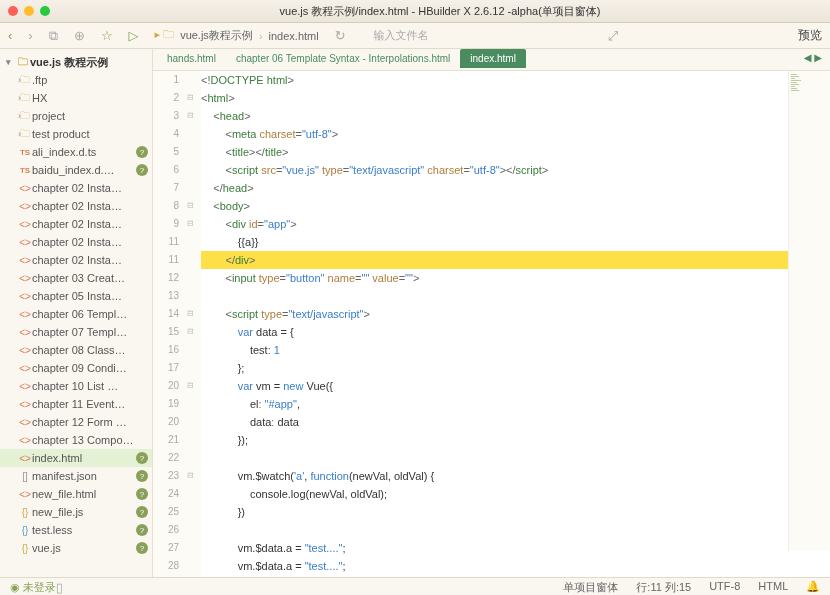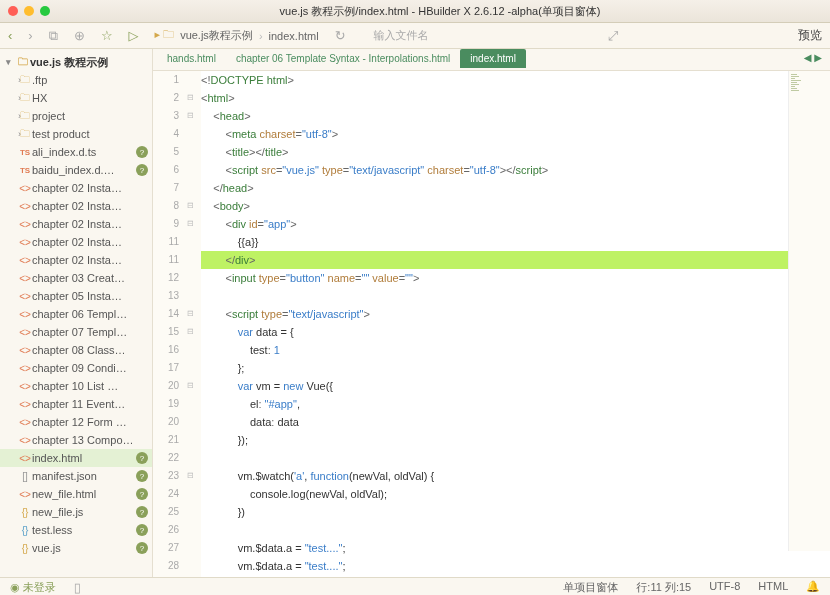--- a/index.html
+++ b/index.html
@@ -36,24 +36,24 @@
 .tabs{height:22px;display:flex;align-items:flex-start;background:#faf7f0;border-bottom:1px solid #e5dfd0;font-size:10px;padding-left:4px;overflow:hidden}
 .tab{padding:4px 10px;color:#4a8c5f;cursor:pointer;white-space:nowrap}
 .tab.active{background:#4a8c5f;color:#fff;border-radius:2px 2px 0 0}
 .tabscroll{margin-left:auto;padding:0 4px;color:#4a8c5f}
 .code{flex:1;display:flex;background:#fff;overflow:hidden;font-family:Monaco,Menlo,Consolas,monospace;font-size:11px}
 .gutter{width:34px;text-align:right;padding-right:8px;color:#aaa;background:#fdfbf5;user-select:none}
 .fold{width:14px;color:#bbb;font-size:8px;background:#fdfbf5}
 .lines{flex:1;position:relative}
 .line{height:18px;line-height:18px;white-space:pre}
 .gutter .line{font-size:10px}
-.hl{background:#bef264}
+.hl{background:#fde047}
 .t-punc{color:#666}.t-tag{color:#3a7d3a}.t-attr{color:#b07c3a}.t-str{color:#3a7dc8}.t-kw{color:#3a7dc8}.t-num{color:#3a7dc8}.t-fn{color:#3a7dc8}
 .minimap{position:absolute;right:0;top:22px;width:42px;height:480px;background:#fdfbf5;border-left:1px solid #eee;font-size:2px;line-height:2px;color:#8aa05a;padding:2px;overflow:hidden}
-.status{height:19px;background:#faf7f0;border-top:1px solid #e0dac8;display:flex;align-items:center;padding:0 10px;font-size:11px;color:#666;gap:18px}
+.status{height:19px;background:#faf7f0;border-top:1px solid #e0dac8;display:flex;align-items:center;padding:0 10px;font-size:11px;color:#666;}
 .status .login{color:#8aa05a}
 .status .right{margin-left:auto;display:flex;gap:18px}
 </style>
 </head>
 <body>
 
 <div class="titlebar">
   <div class="traffic">
     <div class="dot red"></div>
     <div class="dot yellow"></div>

